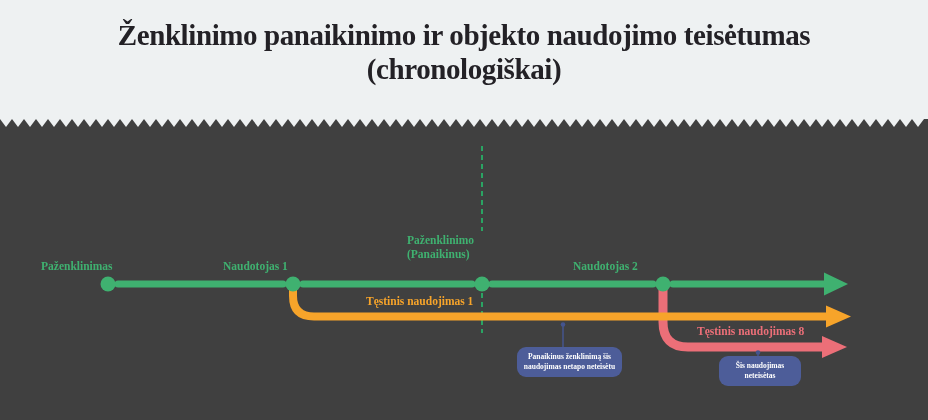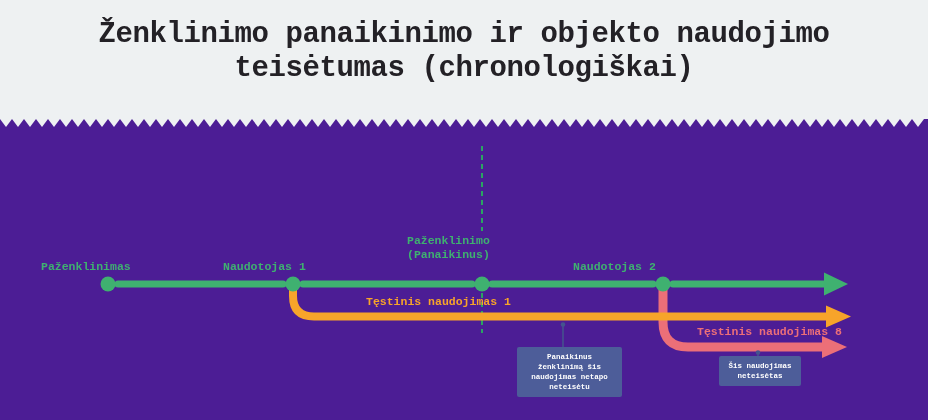--- a/index.html
+++ b/index.html
@@ -1,21 +1,21 @@
 <!DOCTYPE html>
 <html><head>
 <meta charset="utf-8">
 <style>
   html,body{margin:0;padding:0;background:#ffffff;}
   .stage{
     position:relative;
     width:928px;height:420px;
     overflow:hidden;
-    font-family:Liberation Mono, monospace;
-    background:#4c1d95;
+    font-family:Liberation Serif, serif;
+    background:#404040;
   }
   
   .header{
     height:119px;
     background:#eef1f2;
     display:flex;align-items:flex-start;justify-content:center;
   }
   .header h1{
     margin:18px auto 0;
     max-width:790px;
@@ -32,21 +32,21 @@
     white-space:nowrap;
   }
   .lbl.center{white-space:normal;}
   .green-text{color:#3fb170;}
   .orange-text{color:#f7a42a;}
   .red-text{color:#ec6f78;}
   .callout{
     position:absolute;
     background:#4d5d99;color:#ffffff;
     font-size:7.5px;font-weight:bold;line-height:10px;
-    text-align:center;border-radius:2px;
+    text-align:center;border-radius:9px;
     padding:5px 6px;box-sizing:border-box;
   }
   .c1{left:517px;top:347px;width:105px;}
   .c2{left:719px;top:356px;width:82px;}
   .pak-line{display:block;}
 </style>
 </head>
 <body>
 
 <div class="stage">

